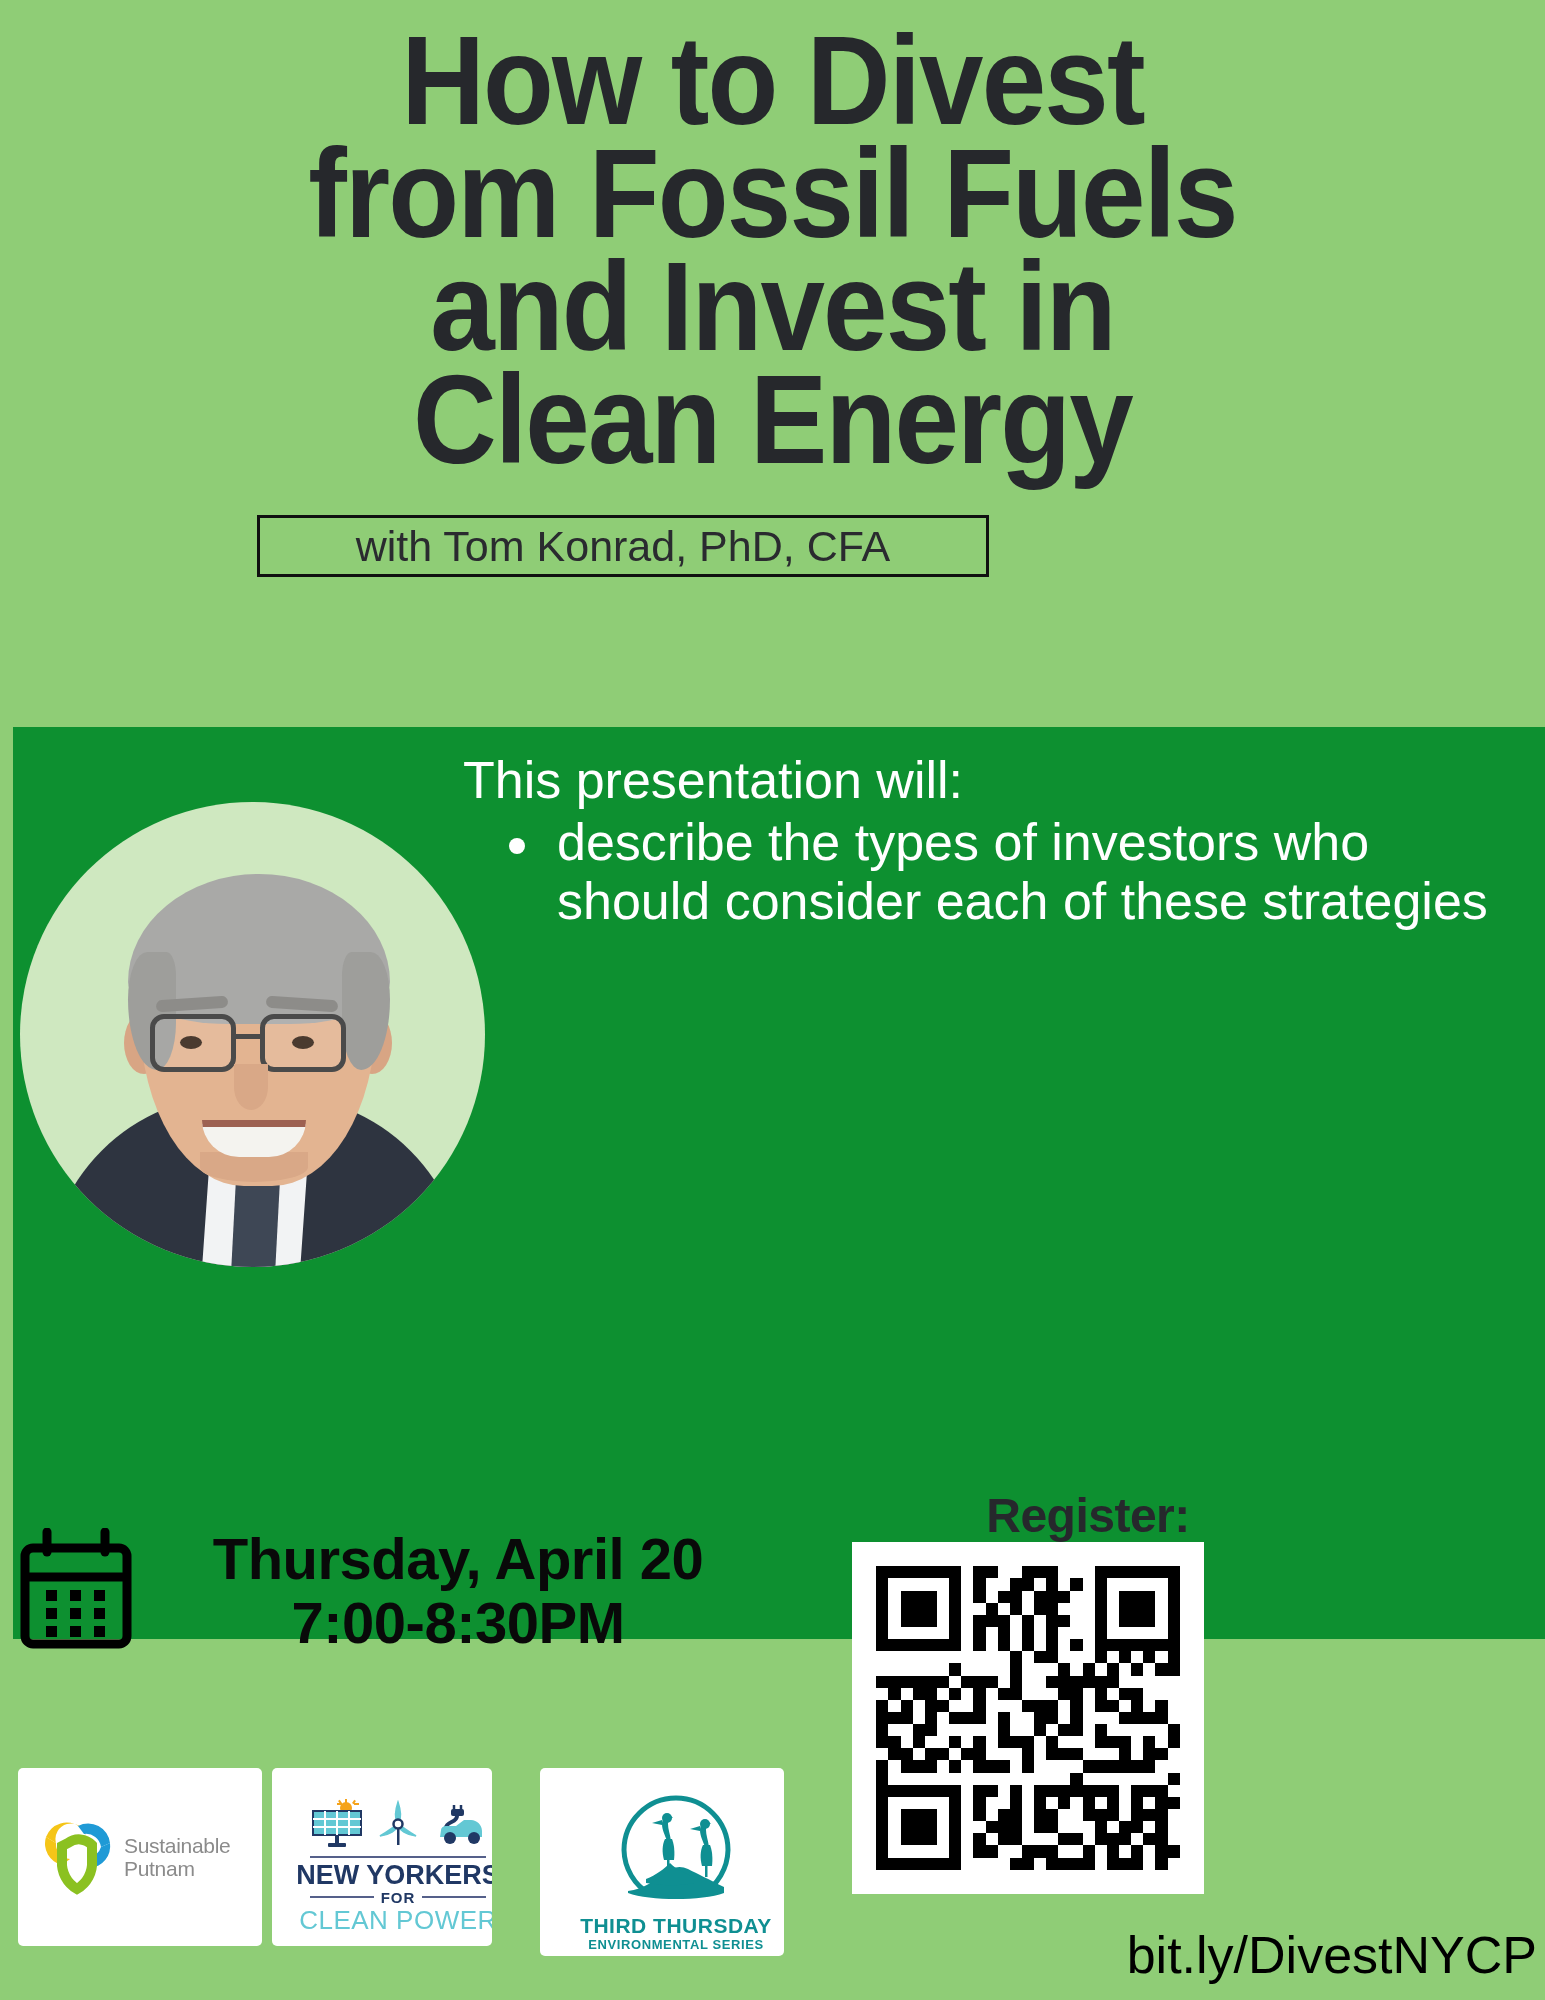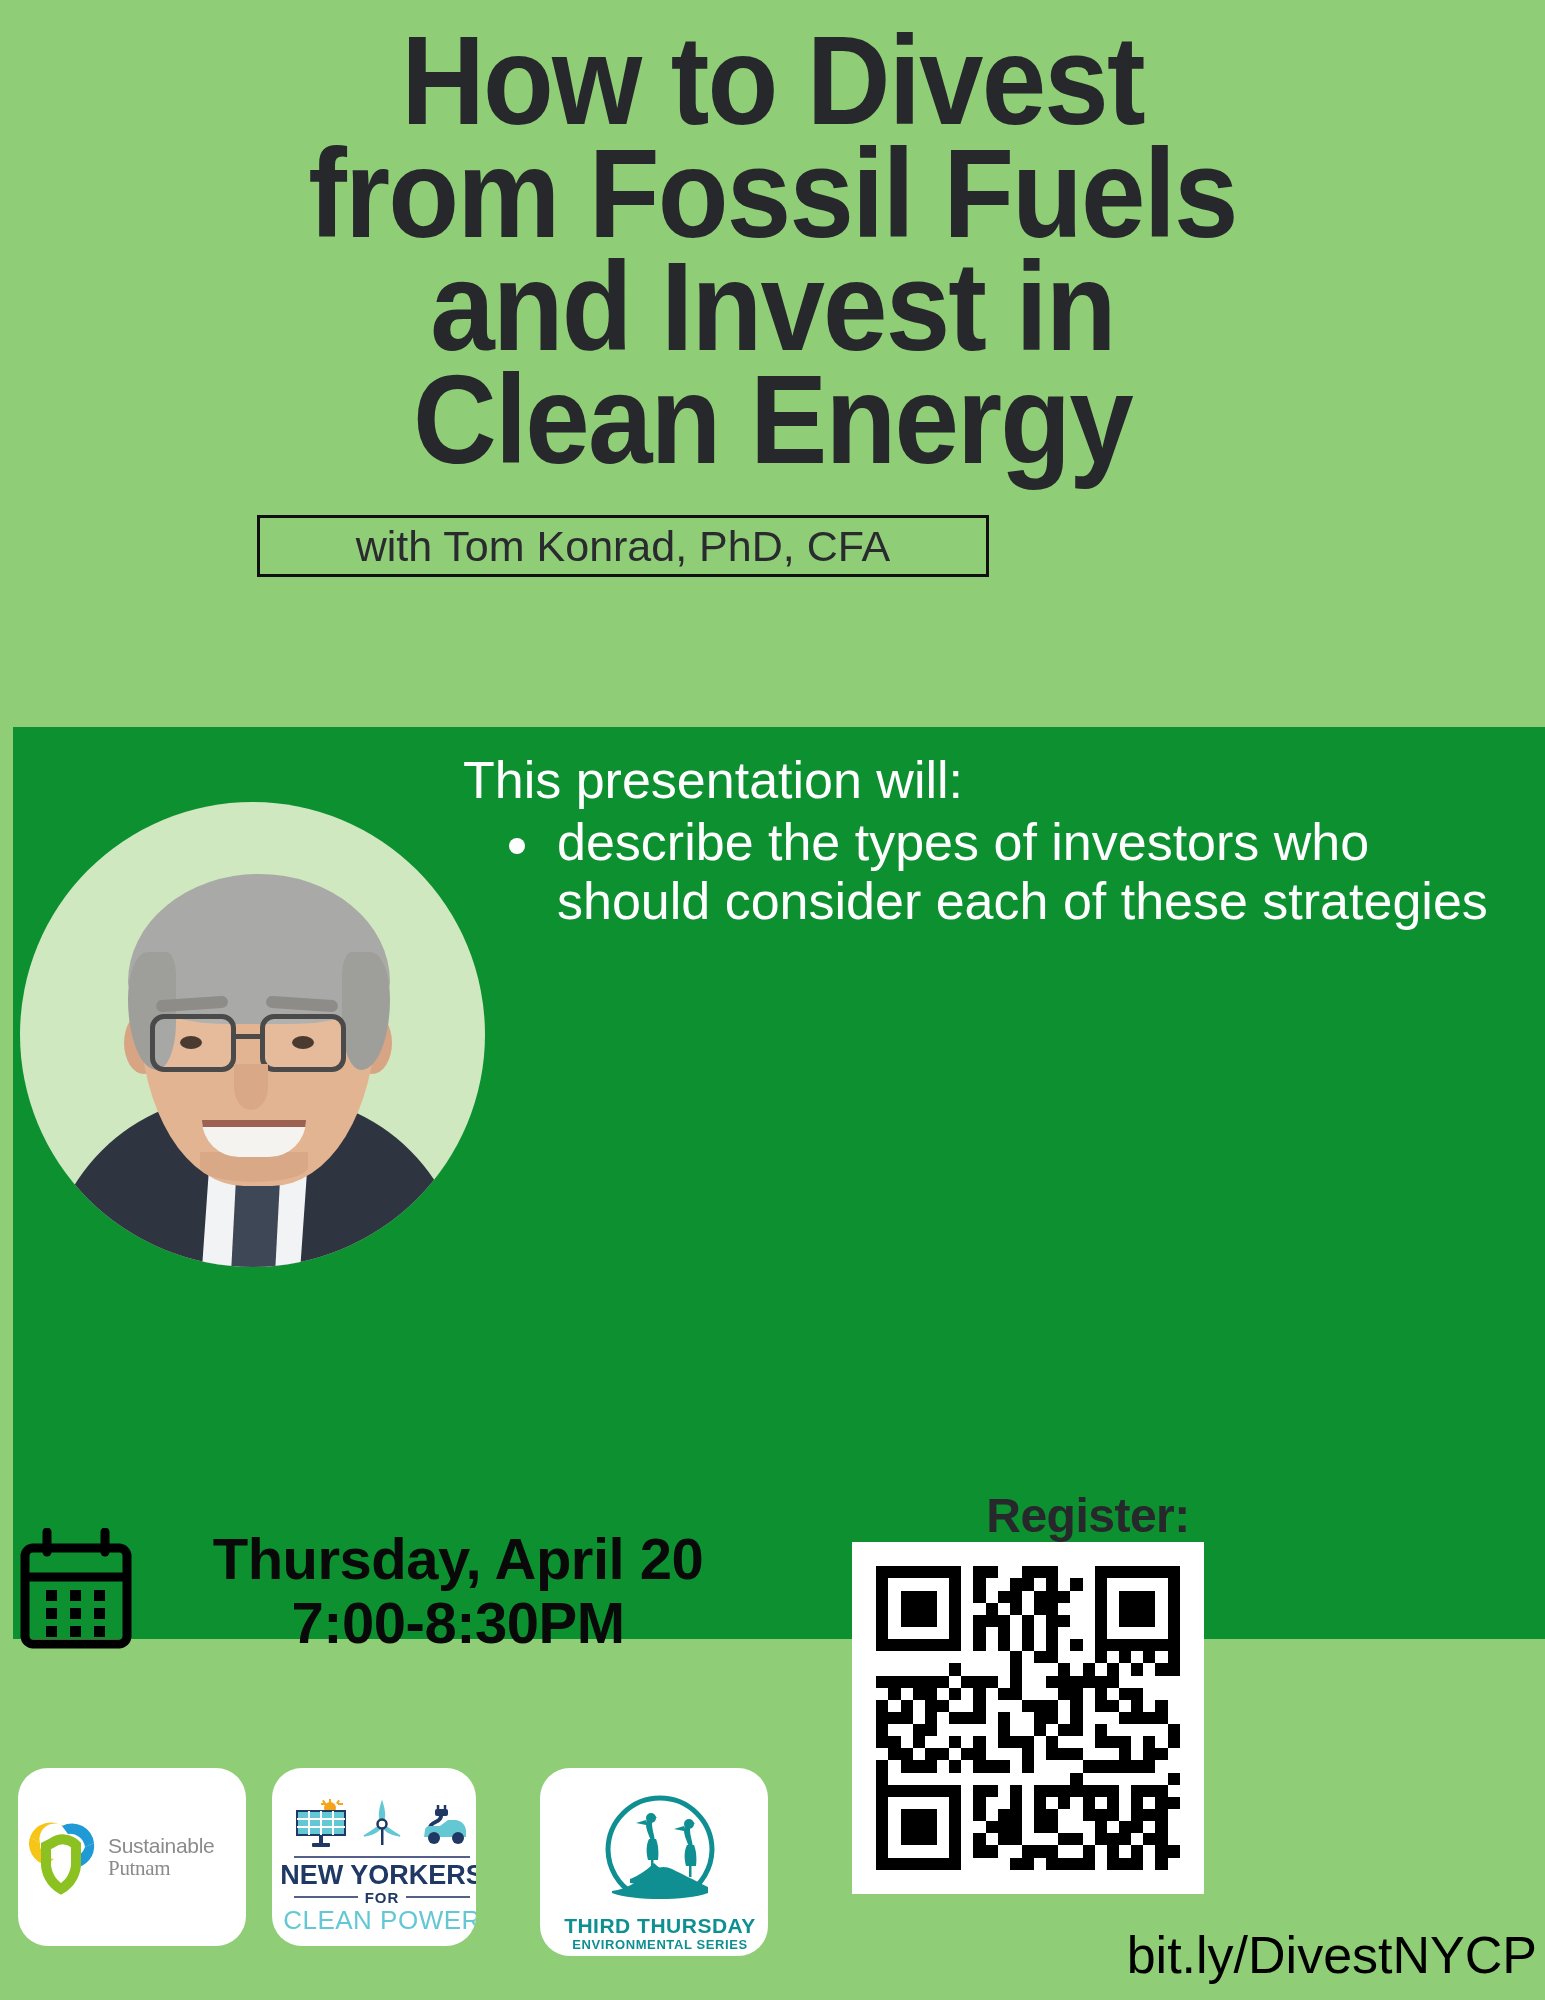--- a/index.html
+++ b/index.html
@@ -345,22 +345,23 @@
     left: 0;
     top: 1768px;
     width: 840px;
     height: 210px;
   }
   .logo-card {
     position: absolute;
     top: 0;
     height: 178px;
     background: #ffffff;
-    border-radius: 30px;
+    border-radius: 5px;
     overflow: hidden;
+    padding-left: 16px;
   }
   .logo-1 { left: 18px;  width: 228px; }
   .logo-2 { left: 272px; width: 204px; }
   .logo-3 { left: 540px; width: 228px; height: 188px; }
 
   .logo-inner {
     width: 100%;
     height: 100%;
     display: flex;
     align-items: center;
@@ -655,21 +656,21 @@
         <svg width="78" height="84" viewBox="0 0 78 84" xmlns="http://www.w3.org/2000/svg">
           <path d="M6 24 A22 22 0 0 1 40 14 L46 22 A15 15 0 0 0 16 30 Z" fill="#f5c518"></path>
           <path d="M6 24 A22 22 0 0 0 22 52 L30 46 A15 15 0 0 1 16 30 Z" fill="#f5c518"></path>
           <path d="M38 13 A22 22 0 0 1 70 30 L61 34 A15 15 0 0 0 44 21 Z" fill="#1f9ad6"></path>
           <path d="M70 30 A22 22 0 0 1 50 55 L47 45 A15 15 0 0 0 61 34 Z" fill="#1f9ad6"></path>
           <path d="M28 30 A18 18 0 0 1 52 32 L52 48 A30 30 0 0 1 37 76 A30 30 0 0 1 22 48 L22 33 Z" fill="none" stroke="#8bc121" stroke-width="10" stroke-linecap="round"></path>
         </svg>
       </span>
       <span style="flex:1 1 auto; padding-left:6px;">
         <span class="sp-text" style="display:block;">Sustainable</span>
-        <span class="sp-text" style="display:block;font-family:Liberation Serif, serif;">Putnam</span>
+        <span class="sp-text" style="display:block;">Putnam</span>
       </span>
     </div>
   </div>
 
   <div class="logo-card logo-2">
     <div class="logo-inner" style="flex-direction:column; padding:10px 8px;">
       <span style="display:flex; align-items:flex-end; gap:10px; height:52px;">
         <span>
           <svg width="56" height="50" viewBox="0 0 56 50" xmlns="http://www.w3.org/2000/svg">
             <g fill="#f5a31a">

